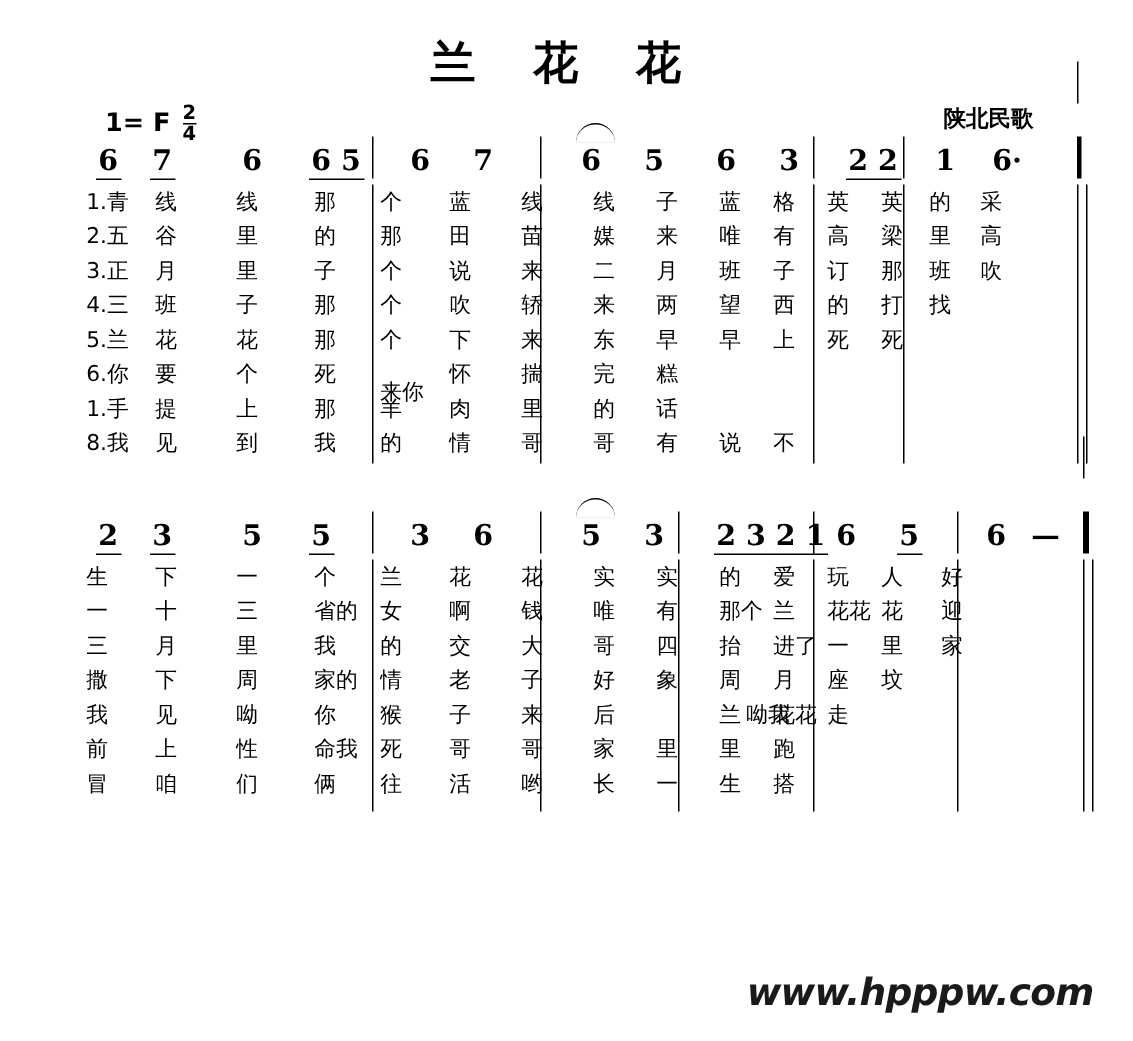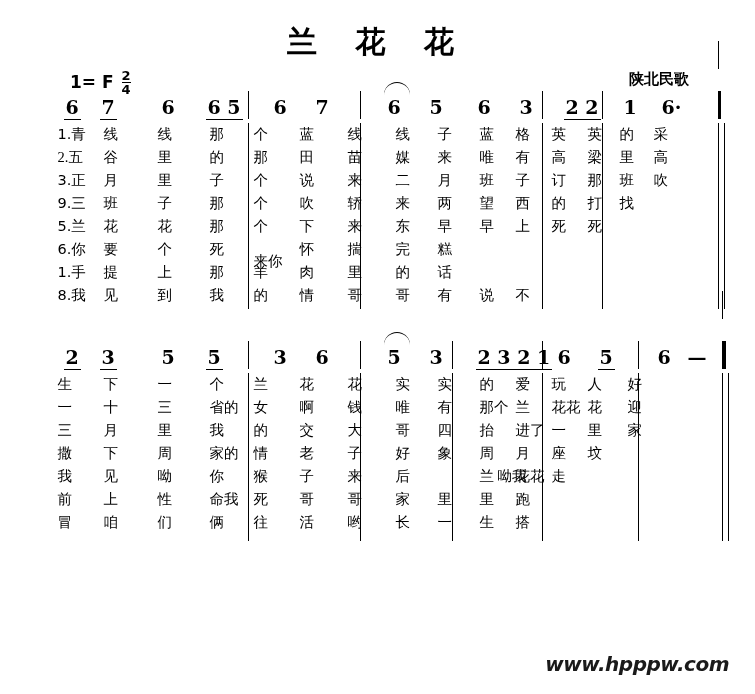--- a/index.html
+++ b/index.html
@@ -127,21 +127,21 @@
   .vline {
     position: absolute;
     width: 1.5px;
     background: #000;
   }
 
   .watermark {
     position: absolute;
     right: 26px;
     bottom: 18px;
-    font-size: 20px;
+    font-size: 25px;
     font-weight: bold;
     font-style: italic;
     color: #1a1a1a;
     letter-spacing: -0.5px;
     font-family: "DejaVu Sans", sans-serif;
   }
 </style>
 </head>
 <body>
 
@@ -195,21 +195,21 @@
           <span class="lcell" style="position: absolute; left: 338px; top: 0px; white-space: nowrap;">线</span>
           <span class="lcell" style="position: absolute; left: 380px; top: 0px; white-space: nowrap;">子</span>
           <span class="lcell" style="position: absolute; left: 422px; top: 0px; white-space: nowrap;">蓝</span>
           <span class="lcell" style="position: absolute; left: 458px; top: 0px; white-space: nowrap;">格</span>
           <span class="lcell" style="position: absolute; left: 494px; top: 0px; white-space: nowrap;">英</span>
           <span class="lcell" style="position: absolute; left: 530px; top: 0px; white-space: nowrap;">英</span>
           <span class="lcell" style="position: absolute; left: 562px; top: 0px; white-space: nowrap;">的</span>
           <span class="lcell" style="position: absolute; left: 596px; top: 0px; white-space: nowrap;">采</span>
         </div>
         <div class="lyricline" style="position: relative; display: block; height: 23px;">
-          <span class="lcell" style="position: absolute; left: 0px; top: 0px; white-space: nowrap; font-family: Liberation Serif, serif;">2.五</span>
+          <span class="lcell" style="position: absolute; left: 0px; top: 0px; white-space: nowrap;">2.五</span>
           <span class="lcell" style="position: absolute; left: 46px; top: 0px; white-space: nowrap;">谷</span>
           <span class="lcell" style="position: absolute; left: 100px; top: 0px; white-space: nowrap;">里</span>
           <span class="lcell" style="position: absolute; left: 152px; top: 0px; white-space: nowrap;">的</span>
           <span class="lcell" style="position: absolute; left: 196px; top: 0px; white-space: nowrap;">那</span>
           <span class="lcell" style="position: absolute; left: 242px; top: 0px; white-space: nowrap;">田</span>
           <span class="lcell" style="position: absolute; left: 290px; top: 0px; white-space: nowrap;">苗</span>
           <span class="lcell" style="position: absolute; left: 338px; top: 0px; white-space: nowrap;">媒</span>
           <span class="lcell" style="position: absolute; left: 380px; top: 0px; white-space: nowrap;">来</span>
           <span class="lcell" style="position: absolute; left: 422px; top: 0px; white-space: nowrap;">唯</span>
           <span class="lcell" style="position: absolute; left: 458px; top: 0px; white-space: nowrap;">有</span>
@@ -229,21 +229,21 @@
           <span class="lcell" style="position: absolute; left: 338px; top: 0px; white-space: nowrap;">二</span>
           <span class="lcell" style="position: absolute; left: 380px; top: 0px; white-space: nowrap;">月</span>
           <span class="lcell" style="position: absolute; left: 422px; top: 0px; white-space: nowrap;">班</span>
           <span class="lcell" style="position: absolute; left: 458px; top: 0px; white-space: nowrap;">子</span>
           <span class="lcell" style="position: absolute; left: 494px; top: 0px; white-space: nowrap;">订</span>
           <span class="lcell" style="position: absolute; left: 530px; top: 0px; white-space: nowrap;">那</span>
           <span class="lcell" style="position: absolute; left: 562px; top: 0px; white-space: nowrap;">班</span>
           <span class="lcell" style="position: absolute; left: 596px; top: 0px; white-space: nowrap;">吹</span>
         </div>
         <div class="lyricline" style="position: relative; display: block; height: 23px;">
-          <span class="lcell" style="position: absolute; left: 0px; top: 0px; white-space: nowrap;">9.三</span>
+          <span class="lcell" style="position: absolute; left: 0px; top: 0px; white-space: nowrap;">4.三</span>
           <span class="lcell" style="position: absolute; left: 46px; top: 0px; white-space: nowrap;">班</span>
           <span class="lcell" style="position: absolute; left: 100px; top: 0px; white-space: nowrap;">子</span>
           <span class="lcell" style="position: absolute; left: 152px; top: 0px; white-space: nowrap;">那</span>
           <span class="lcell" style="position: absolute; left: 196px; top: 0px; white-space: nowrap;">个</span>
           <span class="lcell" style="position: absolute; left: 242px; top: 0px; white-space: nowrap;">吹</span>
           <span class="lcell" style="position: absolute; left: 290px; top: 0px; white-space: nowrap;">轿</span>
           <span class="lcell" style="position: absolute; left: 338px; top: 0px; white-space: nowrap;">来</span>
           <span class="lcell" style="position: absolute; left: 380px; top: 0px; white-space: nowrap;">两</span>
           <span class="lcell" style="position: absolute; left: 422px; top: 0px; white-space: nowrap;">望</span>
           <span class="lcell" style="position: absolute; left: 458px; top: 0px; white-space: nowrap;">西</span>

